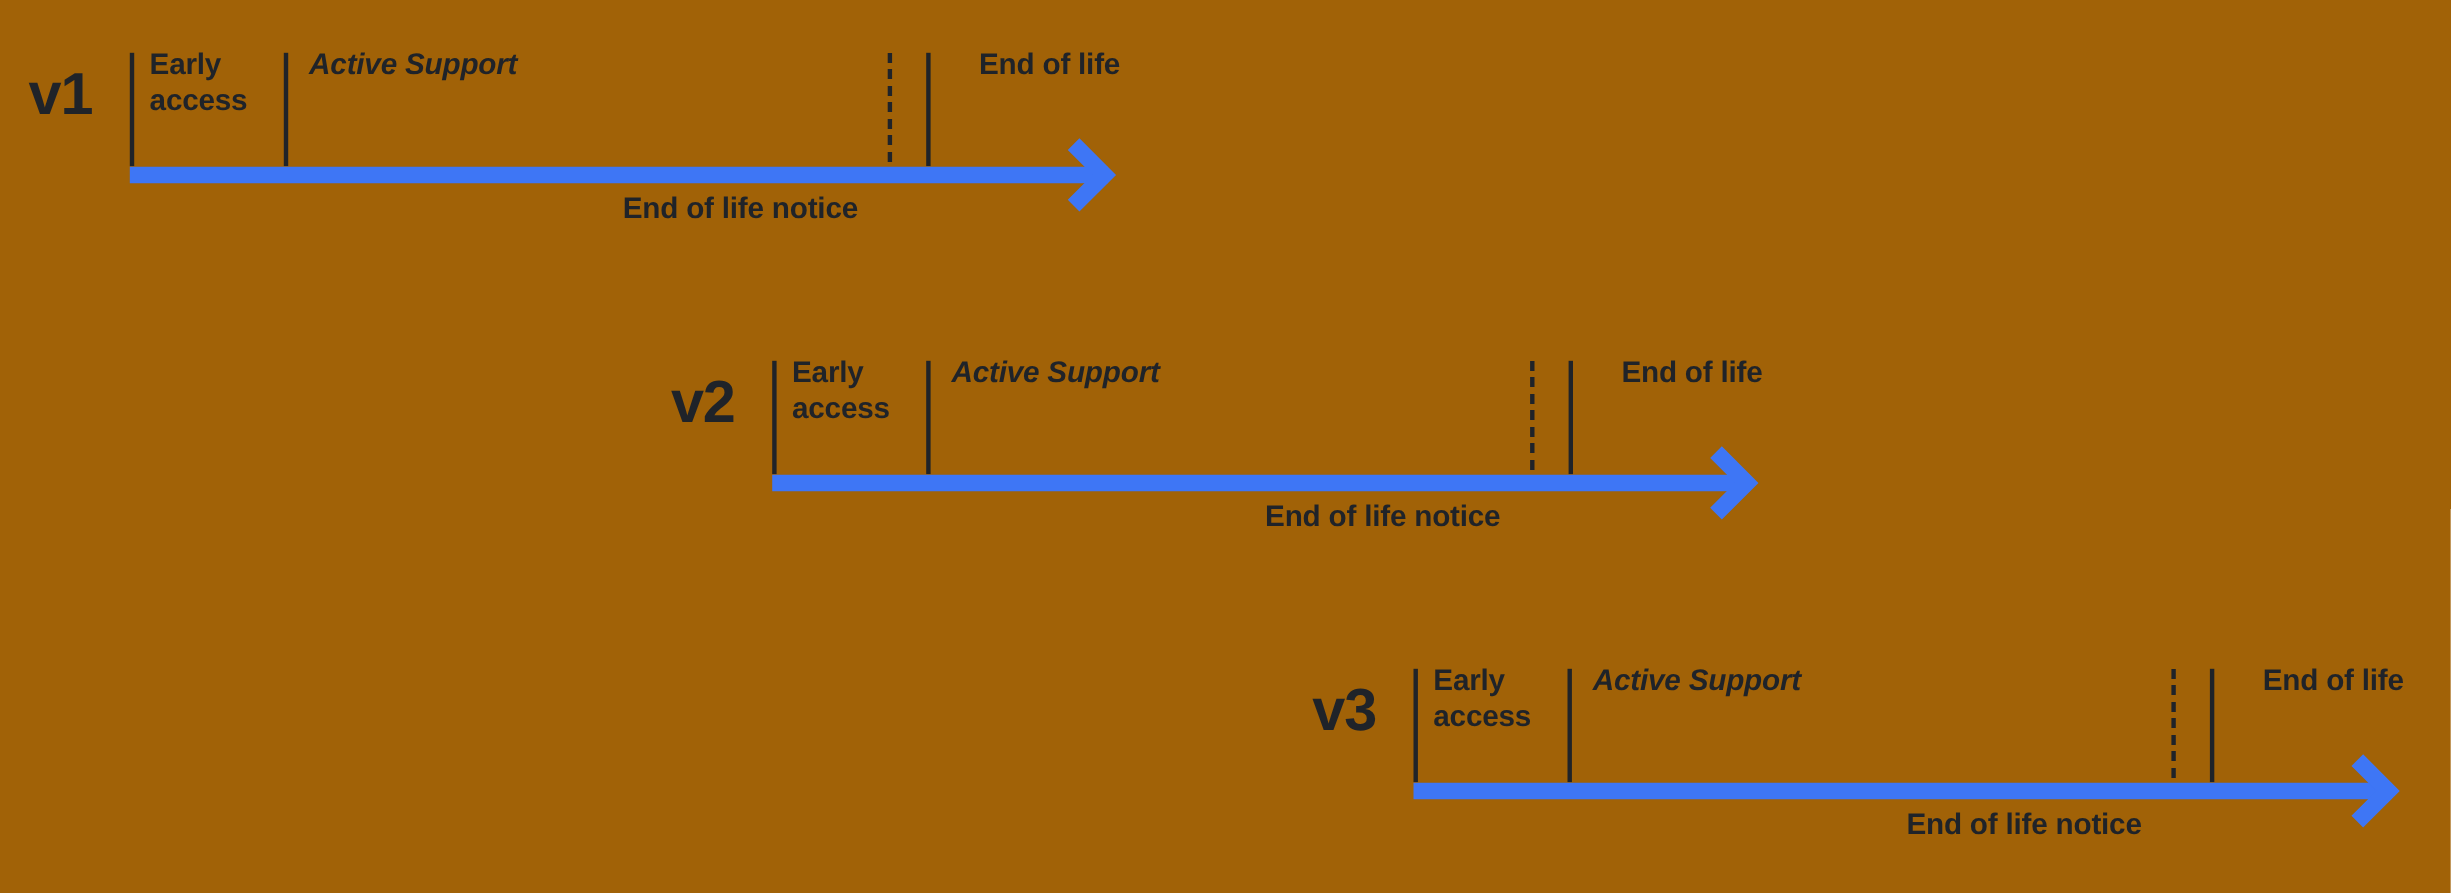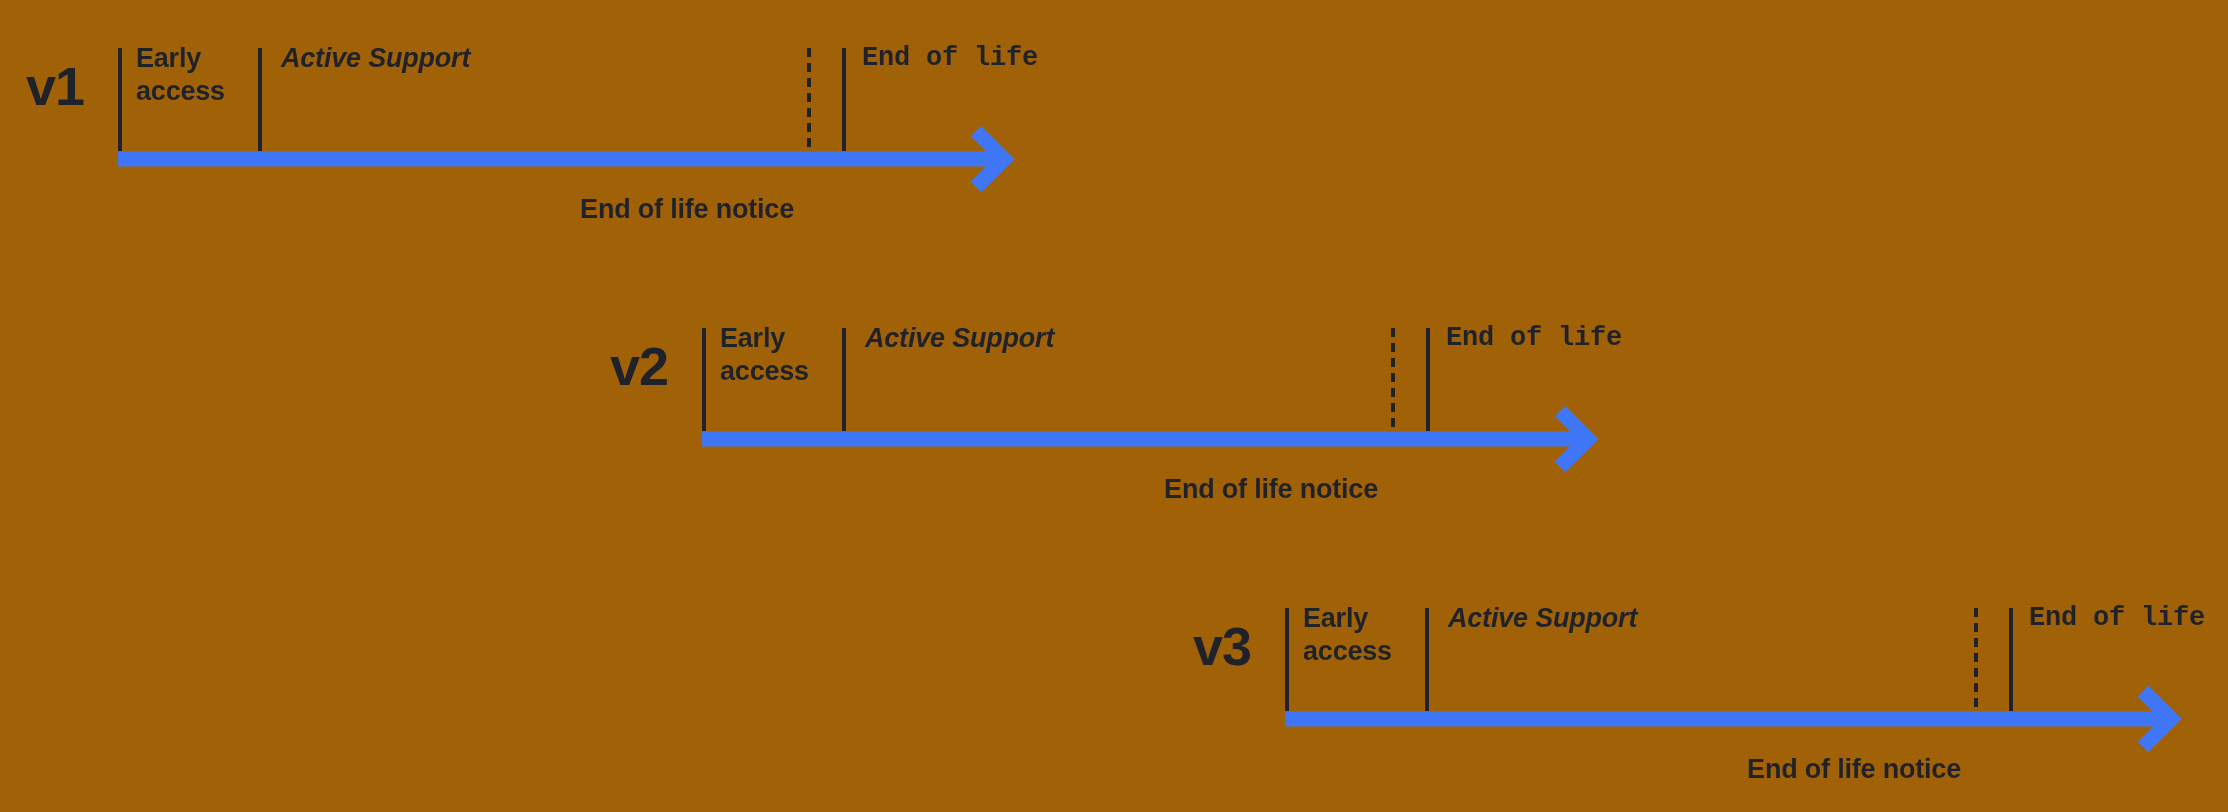--- a/index.html
+++ b/index.html
@@ -30,22 +30,22 @@
   .dashedline {
     position:absolute; left:689px; top:0; width:4px; height:103px;
     background:repeating-linear-gradient(to bottom, var(--ink) 0 9px, transparent 9px 15px);
   }
   .label {
     position:absolute; font-size:27px; line-height:33px;
     letter-spacing:-0.2px;
   }
   .lbl-early  { left:18px;  top:-6px; width:124px; }
   .lbl-active { left:163px; top:-6px; width:340px; white-space:nowrap;font-style:italic; }
-  .lbl-eol    { left:744px; top:-6px; width:240px; white-space:nowrap;font-family:Liberation Mono, monospace; }
-  .lbl-notice { left:406px; top:125px; width:270px; text-align:right; white-space:nowrap;margin-top:20px; }
+  .lbl-eol    { left:772px; top:-6px; width:240px; white-space:nowrap; }
+  .lbl-notice { left:392px; top:125px; width:270px; text-align:right; white-space:nowrap; }
 
   .arrow {
     position:absolute; left:0; top:67px; width:905px; height:90px;
     overflow:visible;
   }
   .arrow path {
     stroke:var(--blue); stroke-width:15; fill:none;
     stroke-linejoin:miter; stroke-miterlimit:4;
   }
 </style>

